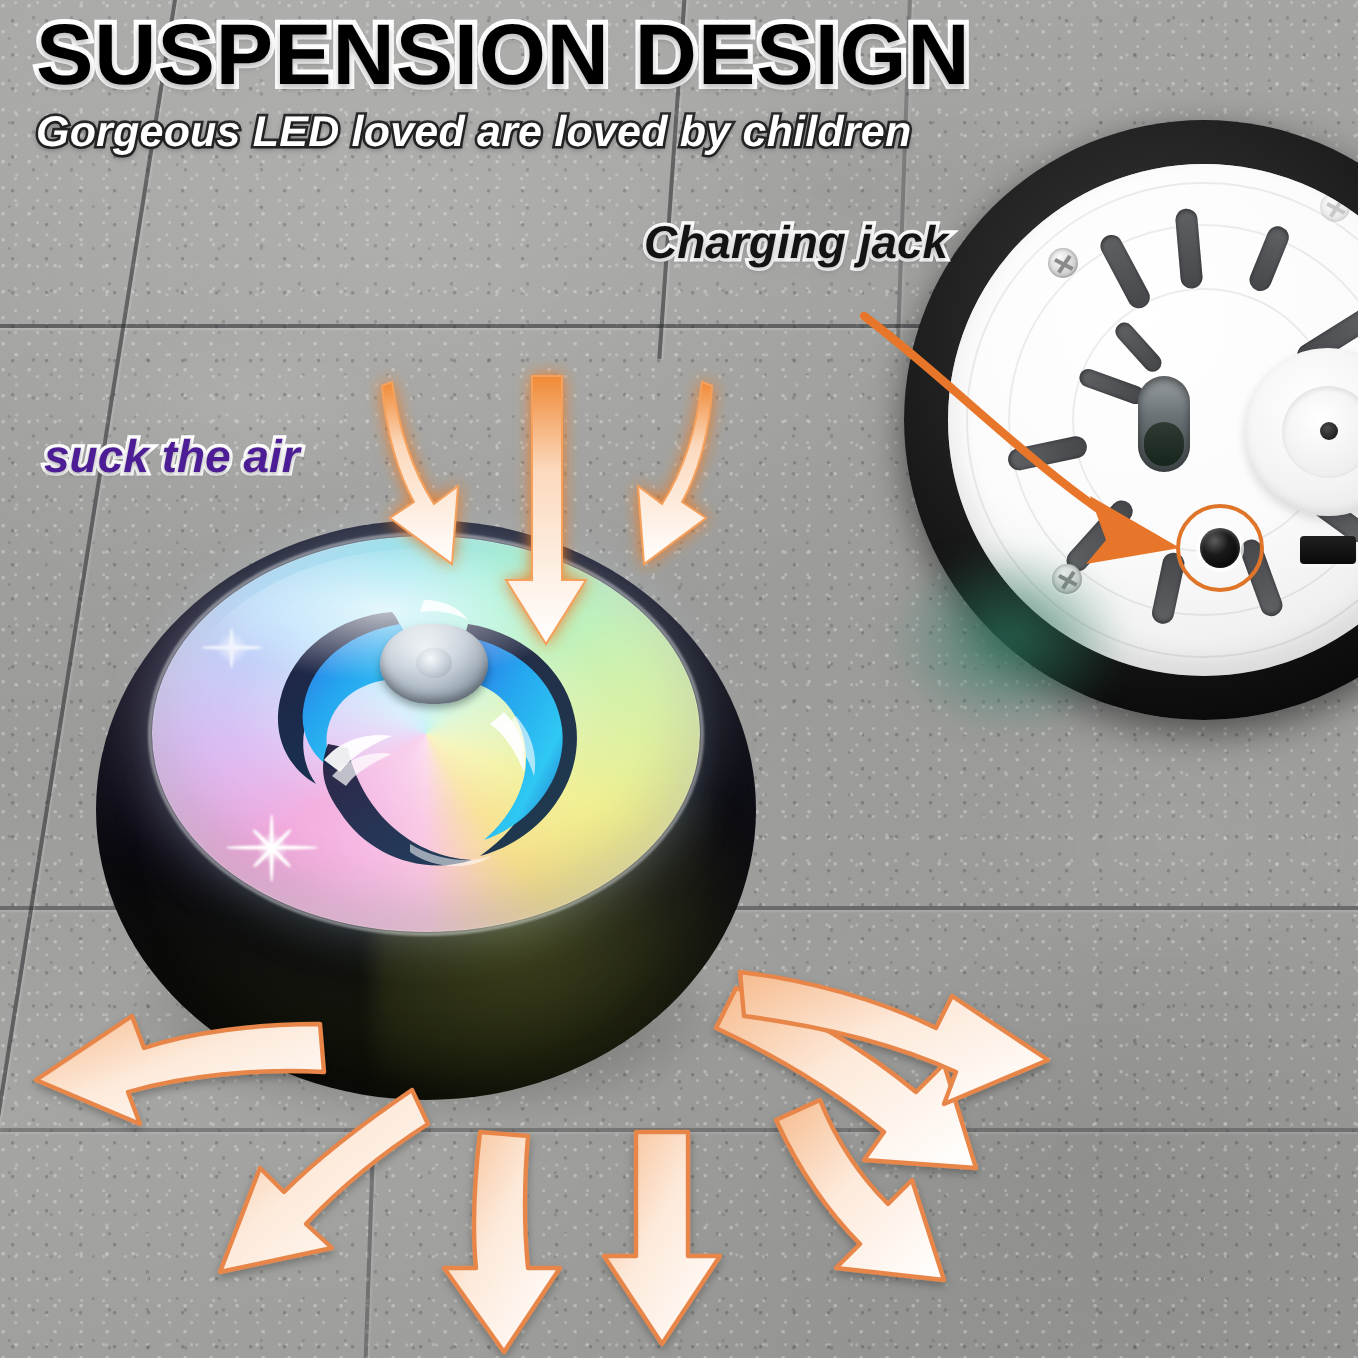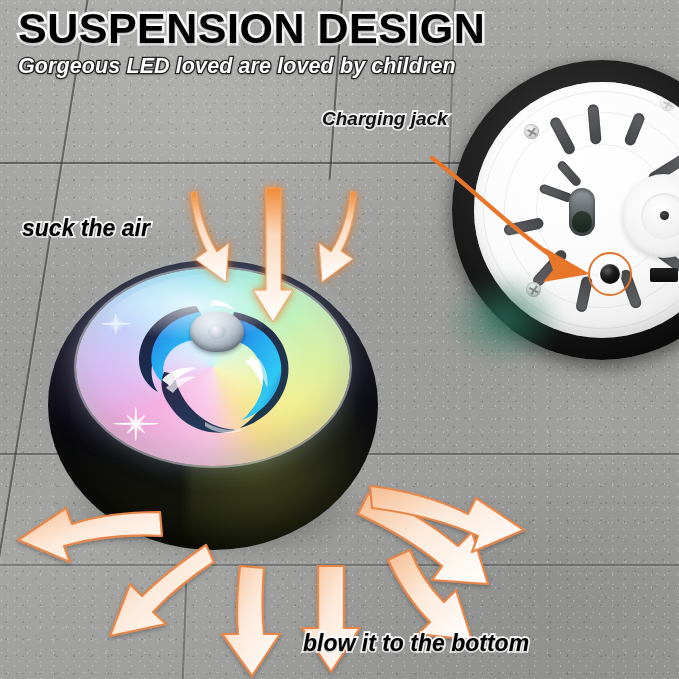--- a/index.html
+++ b/index.html
@@ -68,26 +68,26 @@
     color: #ffffff; letter-spacing: .1px;
     -webkit-text-stroke: 2.6px #2b2b2b;
     paint-order: stroke fill;
     text-shadow: 0 1px 3px rgba(0,0,0,.55);
     white-space: nowrap;
   }
 
   
   .label { position: absolute; font-weight: 700; white-space: nowrap; pointer-events: none; }
   .label.blue {
-    color: #000000; font-size: 23px; font-style: italic;
+    color: #4c1d95; font-size: 23px; font-style: italic;
     -webkit-text-stroke: 3.4px #ffffff; paint-order: stroke fill;
     text-shadow: 0 1px 2px rgba(0,0,0,.35);
   }
   .label.black {
-    color: #131313; font-size: 19px; font-style: italic;
+    color: #131313; font-size: 23px; font-style: italic;
     -webkit-text-stroke: 3.4px #ffffff; paint-order: stroke fill;
     text-shadow: 0 1px 3px rgba(0,0,0,.3);
   }
   #label-suck   { left: 22px;  top: 215px; }
   #label-charge { left: 322px; top: 108px; }
   #label-blow   { left: 303px; top: 630px; }
 
   
   #disc-wrap { position: absolute; left: 48px; top: 252px; width: 330px; height: 310px; }
   .disc-shadow {
@@ -443,15 +443,14 @@
     </g>
   </svg>
 
   <div class="headline nosel">
     <div class="title nosel">SUSPENSION DESIGN</div>
     <div class="subtitle nosel">Gorgeous LED loved are loved by children</div>
   </div>
 
   <div id="label-suck" class="label blue nosel">suck the air</div>
   <div id="label-charge" class="label black nosel">Charging jack</div>
-  <div id="label-blow" class="label blue nosel">blow it to the bottom</div>
 
 </div>
 
 </body></html>

